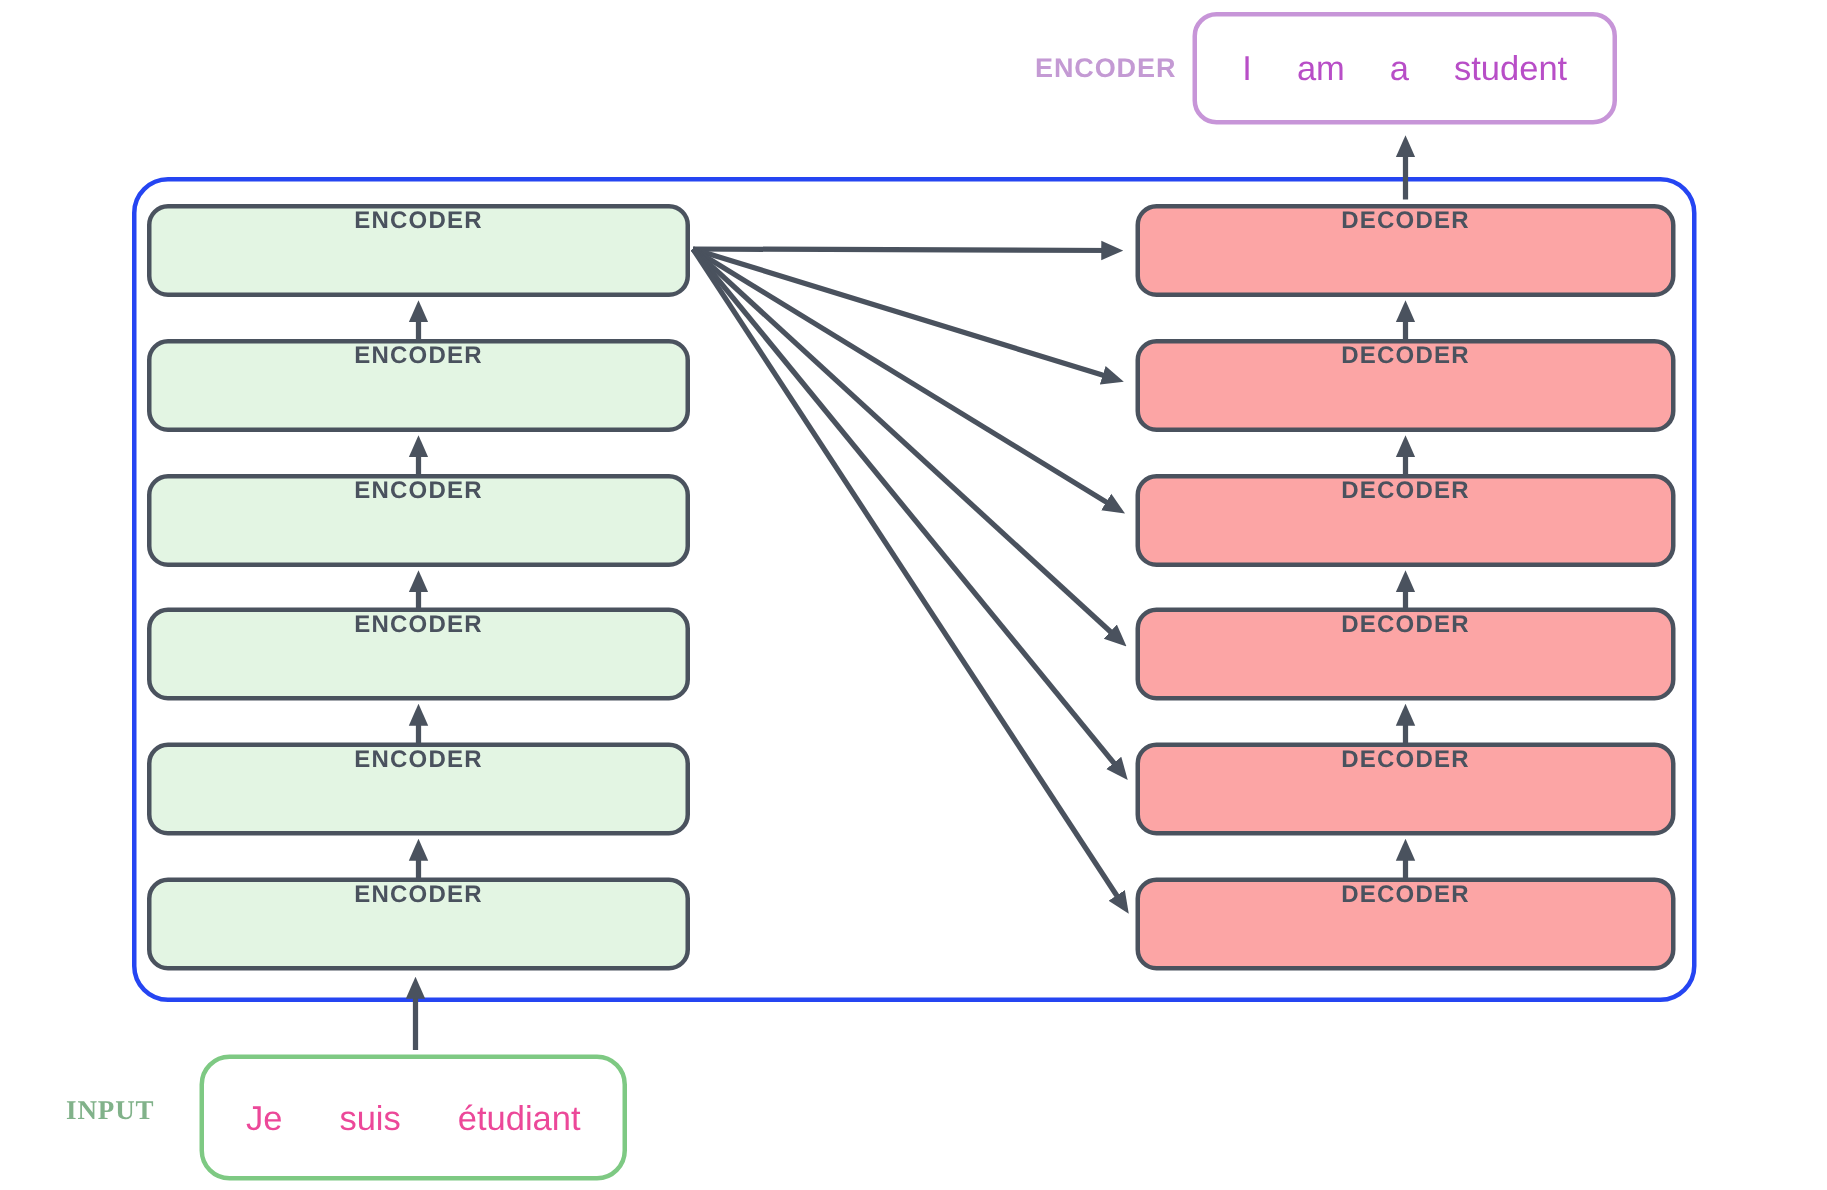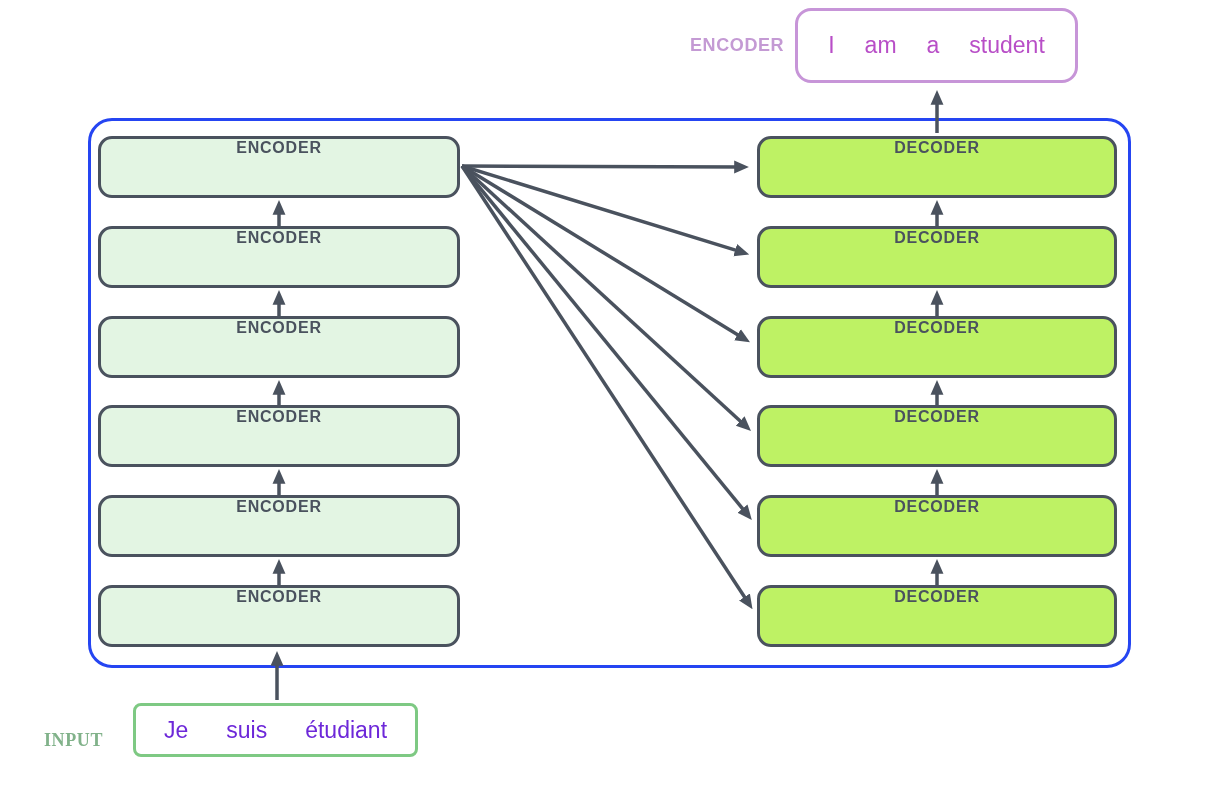--- a/index.html
+++ b/index.html
@@ -50,21 +50,21 @@
     color: #4a525e;
   }
   .encoder-box {
     left: 98px;
     width: 362px;
     background: #e3f5e3;
   }
   .decoder-box {
     left: 757px;
     width: 360px;
-    background: #bef264;
+    background: #fca5a5;
   }
   .io-box {
     position: absolute;
     box-sizing: border-box;
     display: flex;
     align-items: center;
     justify-content: center;
     z-index: 2;
     background: #ffffff;
     font-size: 23px;
@@ -76,24 +76,24 @@
     height: 75px;
     border: 3px solid #c795d8;
     border-radius: 16px;
     color: #b84ec7;
     gap: 30px;
   }
   .input-box {
     left: 133px;
     top: 703px;
     width: 285px;
-    height: 54px;
+    height: 84px;
     border: 3px solid #7ec983;
-    border-radius: 8px;
-    color: #6d28d9;
+    border-radius: 20px;
+    color: #ec4899;
     gap: 38px;
   }
   .io-label {
     position: absolute;
     z-index: 2;
     font-weight: bold;
     font-size: 18px;
     letter-spacing: 0.6px;
   }
   .output-label {

